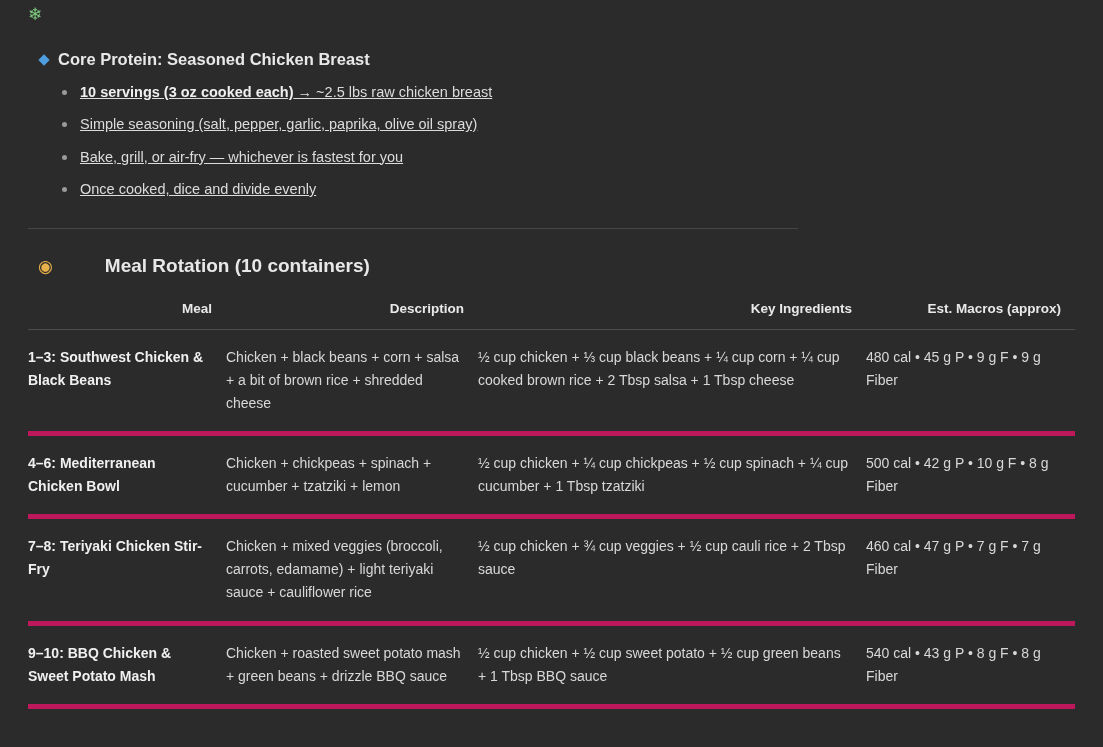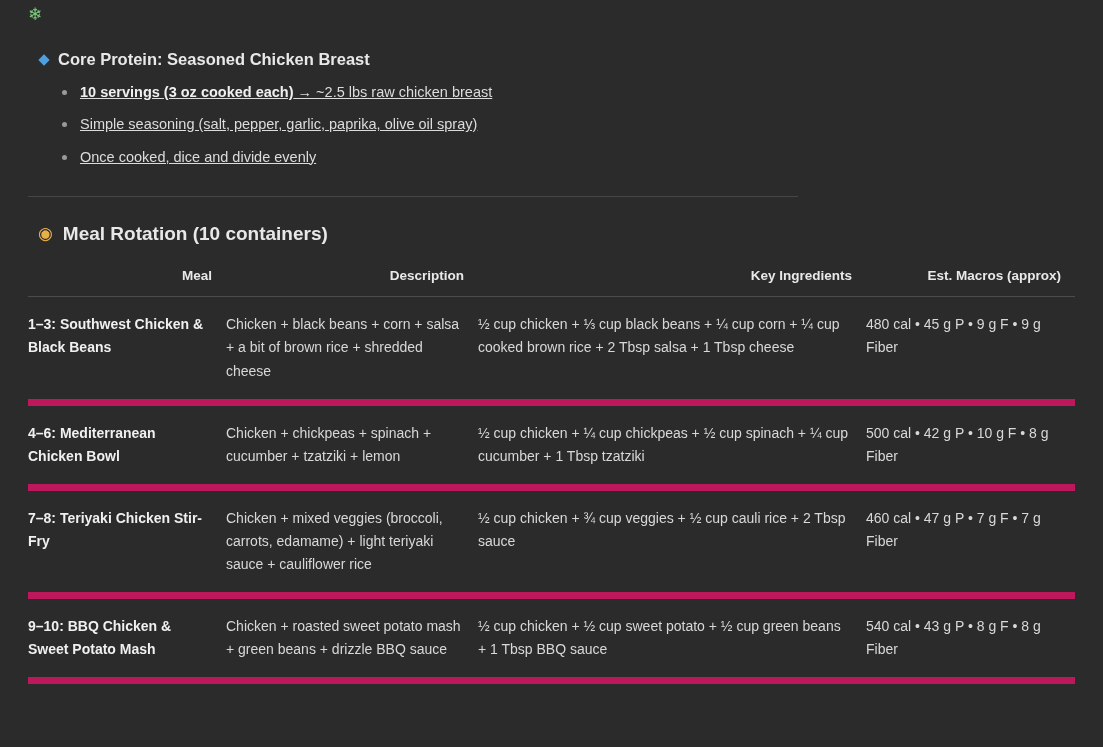--- a/index.html
+++ b/index.html
@@ -104,20 +104,21 @@
   .h-rotation {
     display: flex;
     align-items: center;
     gap: 10px;
     margin: 0 0 18px 10px;
   }
   .h-rotation .htext {
     font-size: 19px;
     font-weight: bold;
     color: #e8e8e8;
+    margin-left: 42px;
   }
 
   
   table.meals {
     border-collapse: collapse;
     width: 1047px;
     margin: 0;
     table-layout: fixed;
   }
   table.meals th {
@@ -127,21 +128,21 @@
     color: #e9e9e9;
     padding: 0 14px 9px 0;
     border-bottom: 1px solid #4c4c4c;
     vertical-align: bottom;
   }
   table.meals td {
     font-size: 14px;
     color: #d8d8d8;
     padding: 16px 14px 16px 0;
     vertical-align: top;
-    border-bottom: 7px solid #be185d;
+    border-bottom: 5px solid #be185d;
     line-height: 1.65;
   }
   table.meals td.meal-name {
     font-weight: bold;
     color: #f0f0f0;
   }
   col.c1 { width: 198px; }
   col.c2 { width: 252px; }
   col.c3 { width: 388px; }
   col.c4 { width: 209px; }
@@ -158,20 +159,21 @@
 
 
   <div class="subhead">
     <span class="diamond"></span>
     <span class="stext">Core Protein: Seasoned Chicken Breast</span>
   </div>
 
   <ul class="bullets">
     <li><b>10 servings (3 oz cooked each)</b><span> → ~2.5 lbs raw chicken breast</span></li>
     <li><span>Simple seasoning (salt, pepper, garlic, paprika, olive oil spray)</span></li>
+    <li><span>Bake, grill, or air-fry — whichever is fastest for you</span></li>
     <li><span>Once cooked, dice and divide evenly</span></li>
   </ul>
 
   <hr class="divider">
 
   <div class="h-rotation">
     <span class="emoji target-icon">◉</span>
     <span class="htext">Meal Rotation (10 containers)</span>
   </div>
 

